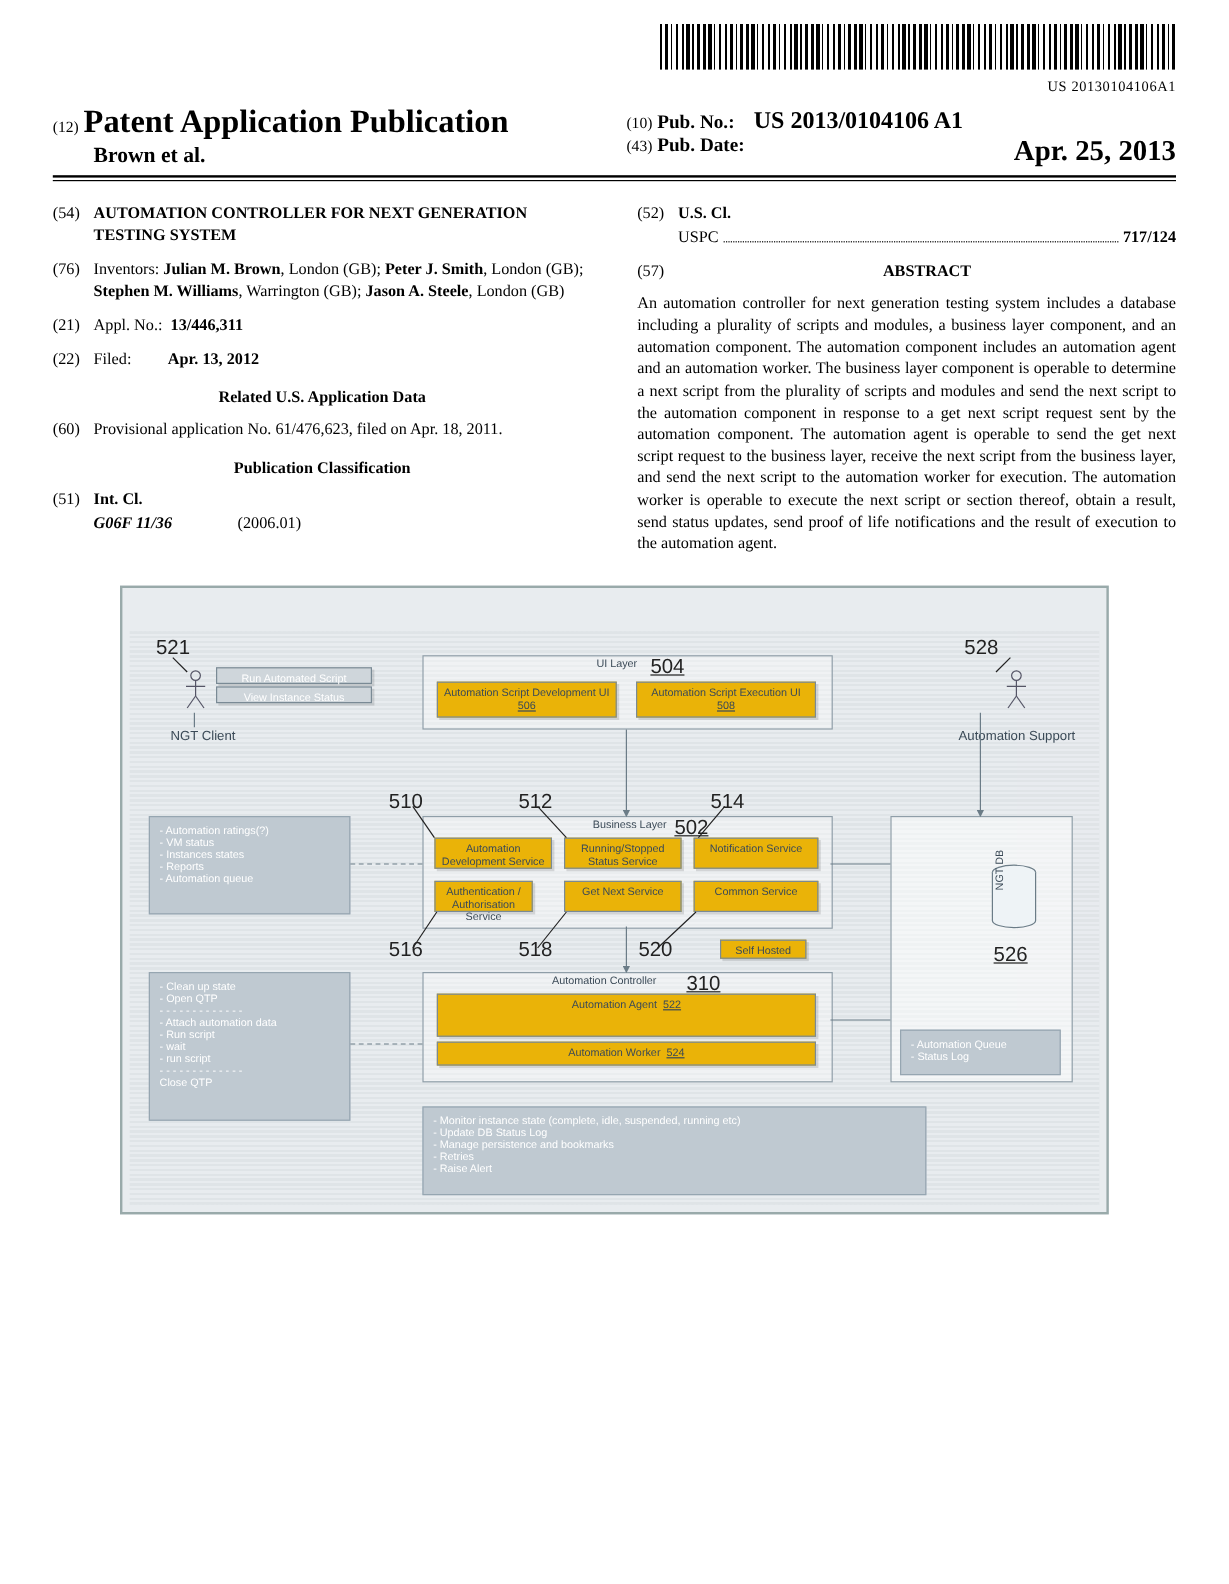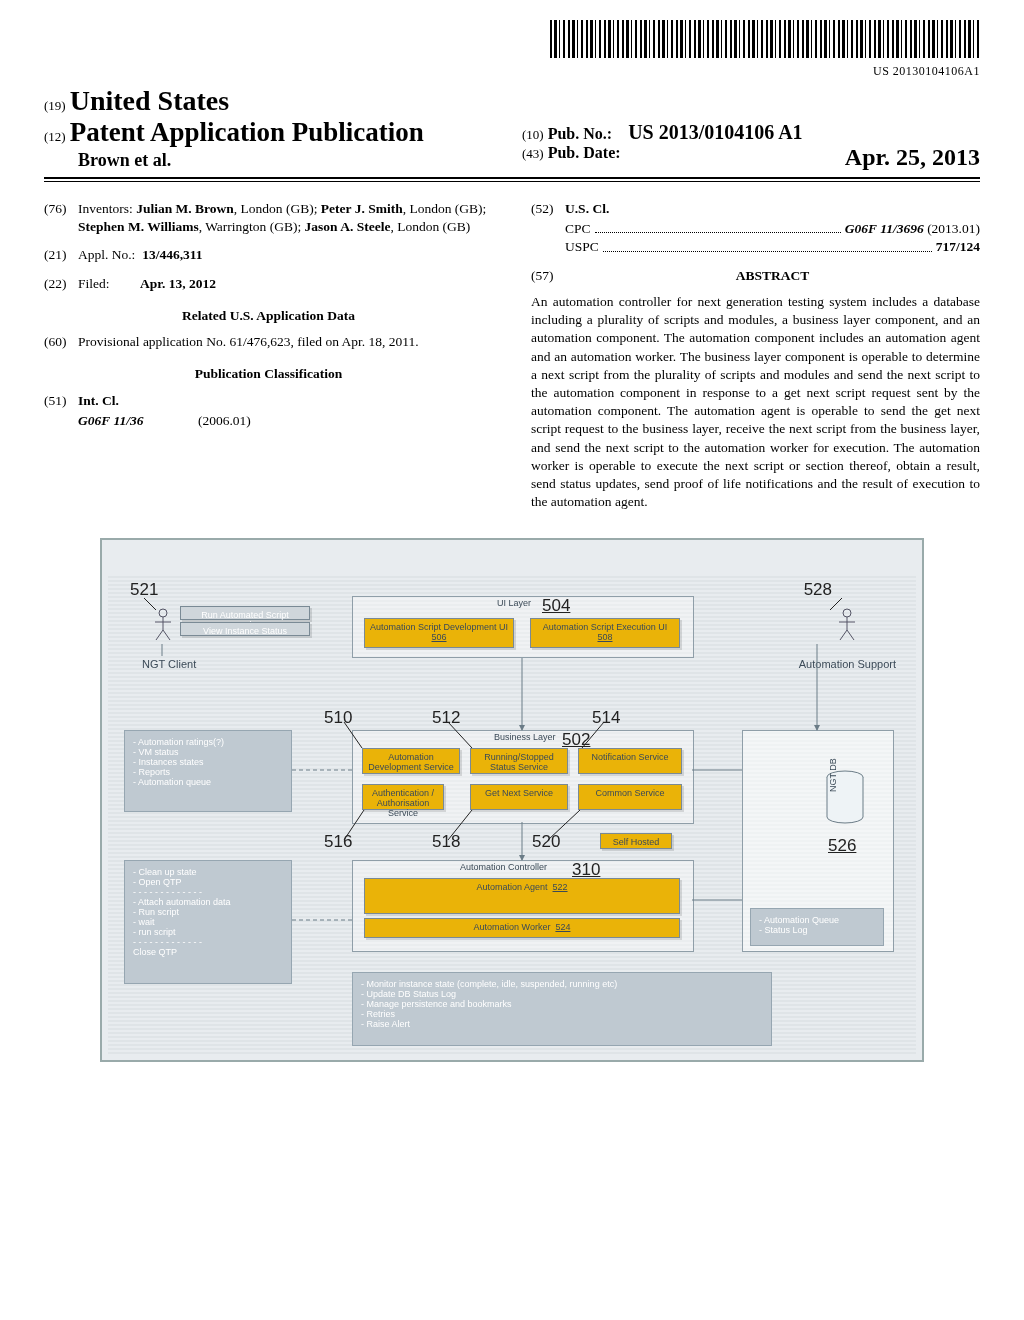--- a/index.html
+++ b/index.html
@@ -144,22 +144,20 @@
 
 <div class="page">
 
   <div class="barcode-area">
     <span class="barcode"></span>
     <div class="barcode-label">US 20130104106A1</div>
   </div>
 
   <div class="header-block">
     <div class="header-left">
-      <div><span class="small-num">(19)</span>
-        <span class="country">United States</span></div>
       <div><span class="small-num">(12)</span>
         <span class="kind">Patent Application Publication</span></div>
       <div class="authors-line" style="padding-left:34px;">Brown et al.</div>
     </div>
     <div class="header-right">
       <div class="pub-line">
         <span class="small-num">(10)</span>
         <span class="label">Pub. No.:</span>
         &nbsp;&nbsp;
         <span class="value">US 2013/0104106 A1</span>
@@ -170,20 +168,24 @@
         <span class="pub-date-value">Apr. 25, 2013</span>
       </div>
     </div>
   </div>
   <hr class="rule">
   <hr class="rule thin">
 
   <div class="biblio">
 
     <div class="col left">
+      <div class="field">
+        <div class="code">(54)</div>
+        <div class="body" style="font-weight:bold;">AUTOMATION CONTROLLER FOR NEXT GENERATION TESTING SYSTEM</div>
+      </div>
 
       <div class="field">
         <div class="code">(76)</div>
         <div class="body">
           <span>Inventors:</span>
           <span>
             <b>Julian M. Brown</b>, London (GB); <b>Peter J. Smith</b>, London (GB); <b>Stephen M. Williams</b>, Warrington (GB); <b>Jason A. Steele</b>, London (GB)
           </span>
         </div>
       </div>
@@ -221,25 +223,20 @@
         <span>(2006.01)</span>
       </div>
     </div>
 
     <div class="col right">
       <div class="field" style="margin-bottom:2px;">
         <div class="code">(52)</div>
         <div class="body"><b>U.S. Cl.</b></div>
       </div>
       <div class="indent-list">
-        <div style="display:flex;">
-          <span>CPC</span>
-          <span class="dots"></span>
-          <span><b><i>G06F 11/3696</i></b> (2013.01)</span>
-        </div>
         <div style="display:flex;">
           <span>USPC</span>
           <span class="dots"></span>
           <b>717/124</b>
         </div>
       </div>
 
       <div class="field" style="margin-top:10px; margin-bottom:4px;">
         <div class="code">(57)</div>
         <div class="body abstract-h">ABSTRACT</div>

